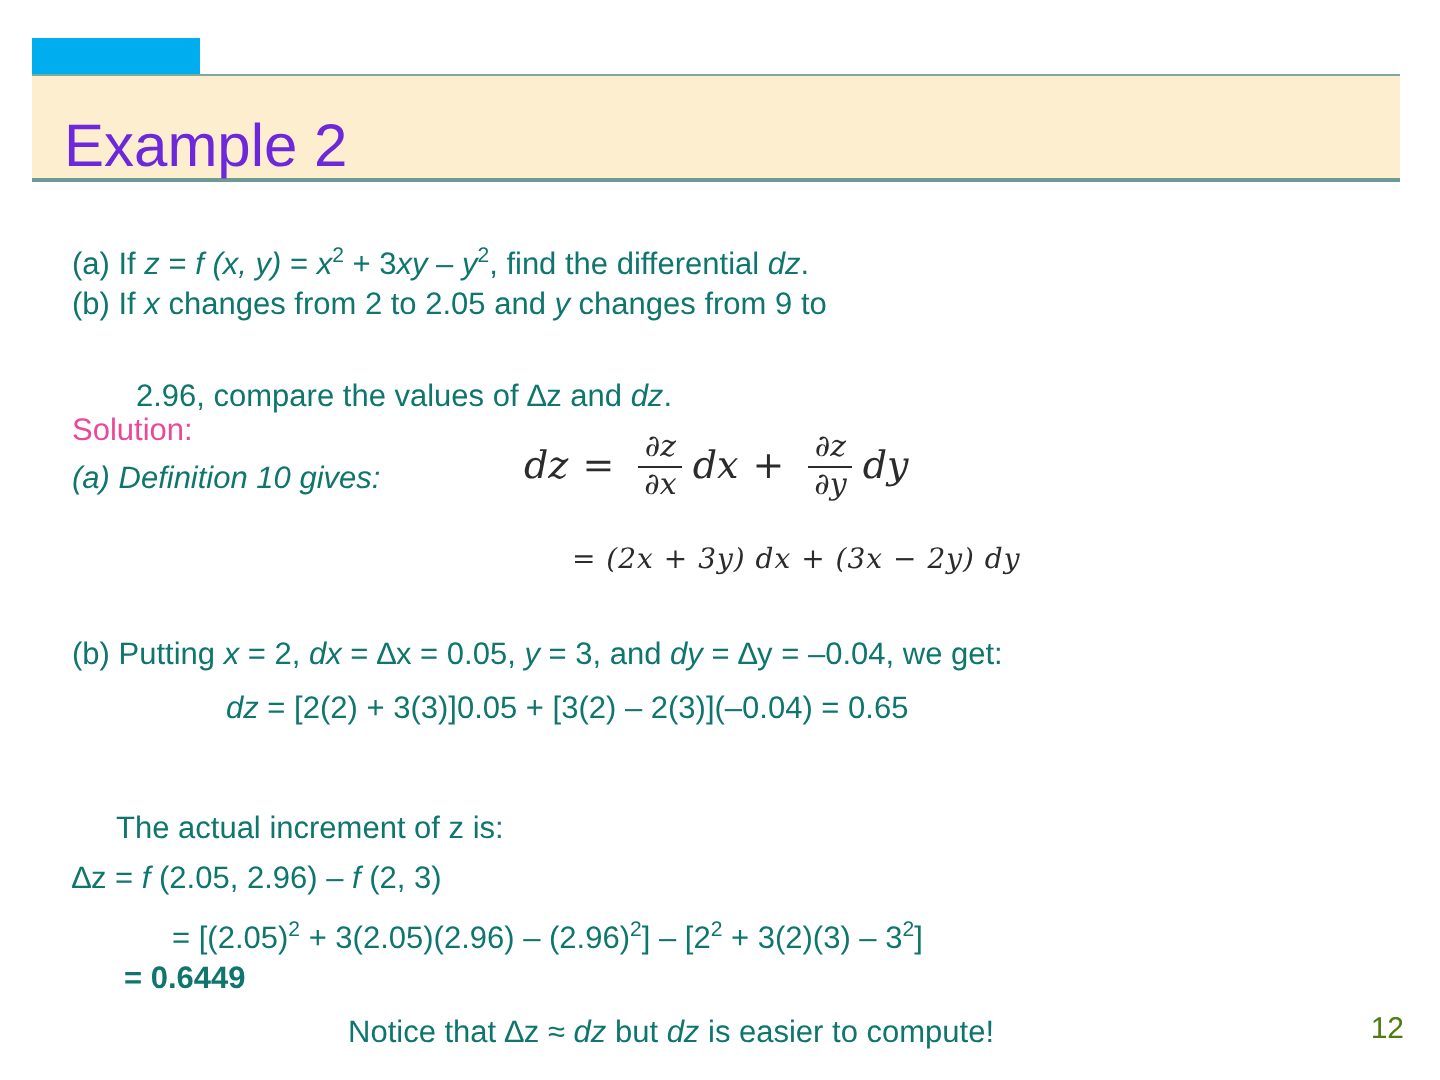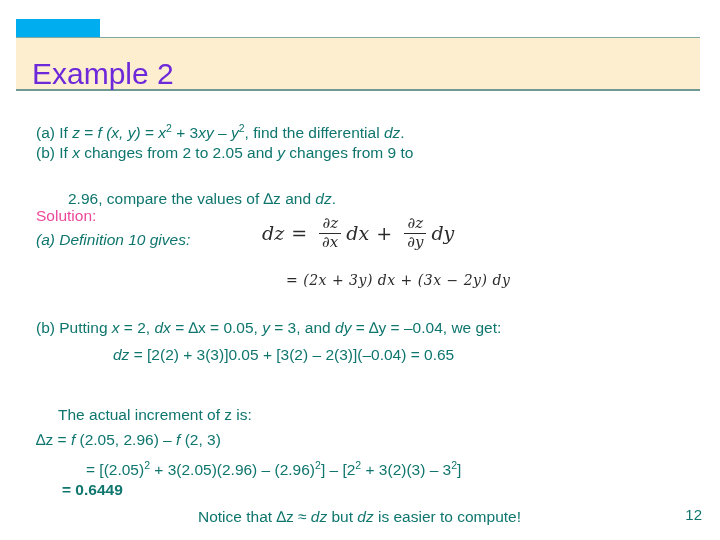--- a/index.html
+++ b/index.html
@@ -101,21 +101,21 @@
   }
   .frac .num { padding: 0 3px 1px 3px; }
   .frac .den { padding: 1px 3px 0 3px; border-top: 1.2px solid #2b2b2b; }
   .op { margin: 0 7px; font-style: normal; }
 
   #page-number {
     position: absolute;
     right: 18px;
     top: 506px;
     font-size: 15px;
-    color: #0f766e;
+    color: #4d7c0f;
   }
 </style>
 </head>
 <body>
 
 <div id="title-accent"></div>
 <div id="title-banner"></div>
 <div id="slide-title">Example 2</div>
 
 <div class="body-line" style="left:36px; top:118px;">
@@ -167,17 +167,17 @@
 <div class="body-line" style="left:36px; top:430px;text-align:right;">
   <span>∆z</span><span> = </span><span class="it">f</span><span> (2.05, 2.96)</span><span> – </span><span class="it">f</span><span> (2, 3)</span>
 </div>
 
 <div class="body-line" style="left:62px; top:455px;margin-left:24px;">
   <span>= [(2.05)</span><span class="sup-up">2</span><span> + 3(2.05)(2.96) – (2.96)</span><span class="sup-up">2</span><span>] – [2</span><span class="sup-up">2</span><span> + 3(2)(3) – 3</span><span class="sup-up">2</span><span>]</span>
 </div>
 
 <div class="body-line" style="left:62px; top:480px;font-weight:bold;">= 0.6449</div>
 
-<div class="body-line" style="left:198px; top:507px;">
+<div class="body-line" style="left:174px; top:507px;">
   <span>Notice that </span><span>∆z</span><span> ≈ </span><span class="it">dz</span><span> but </span><span class="it">dz</span><span> is easier to compute!</span>
 </div>
 
 <div id="page-number">12</div>
 
 </body></html>

